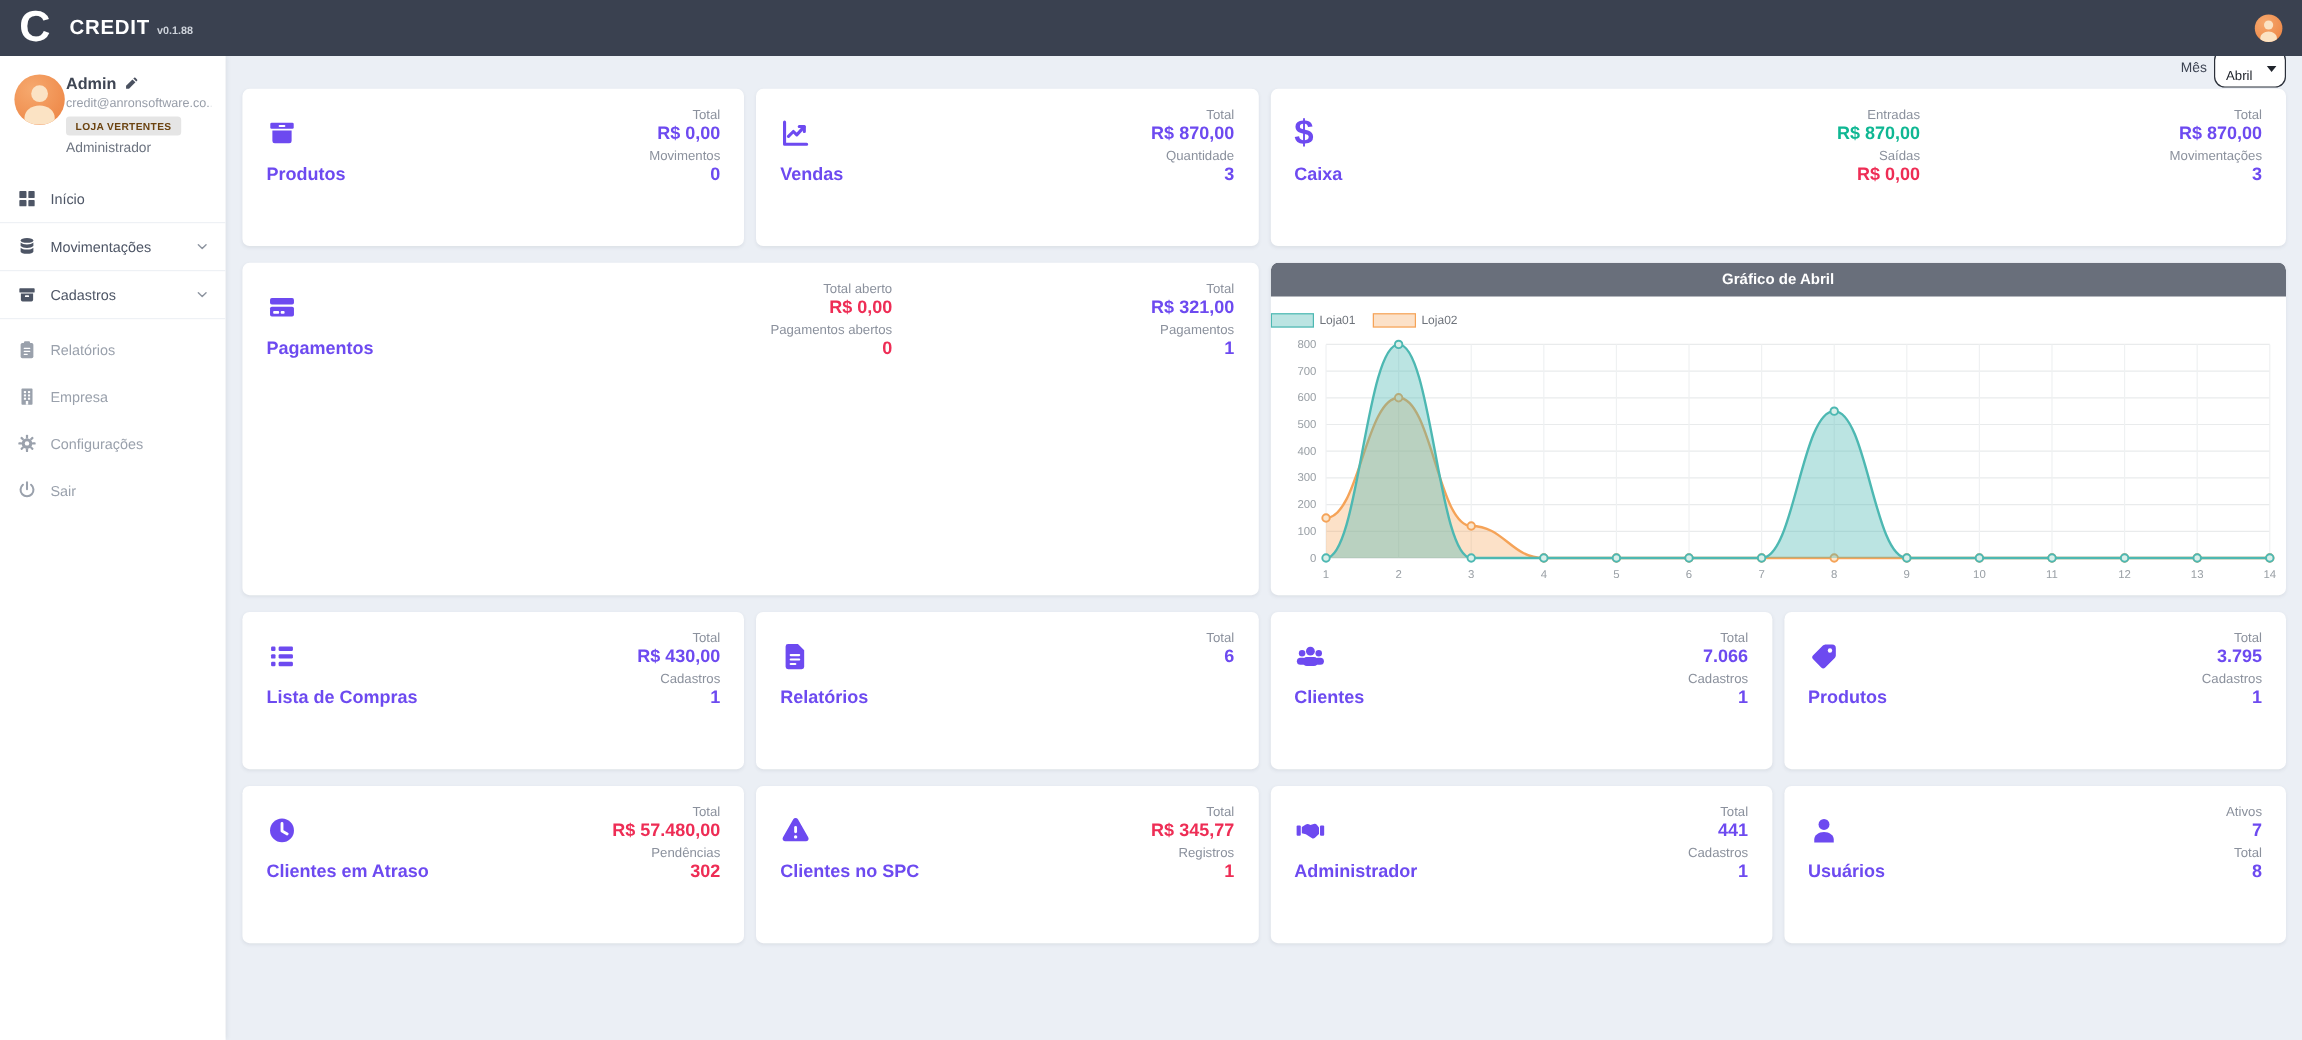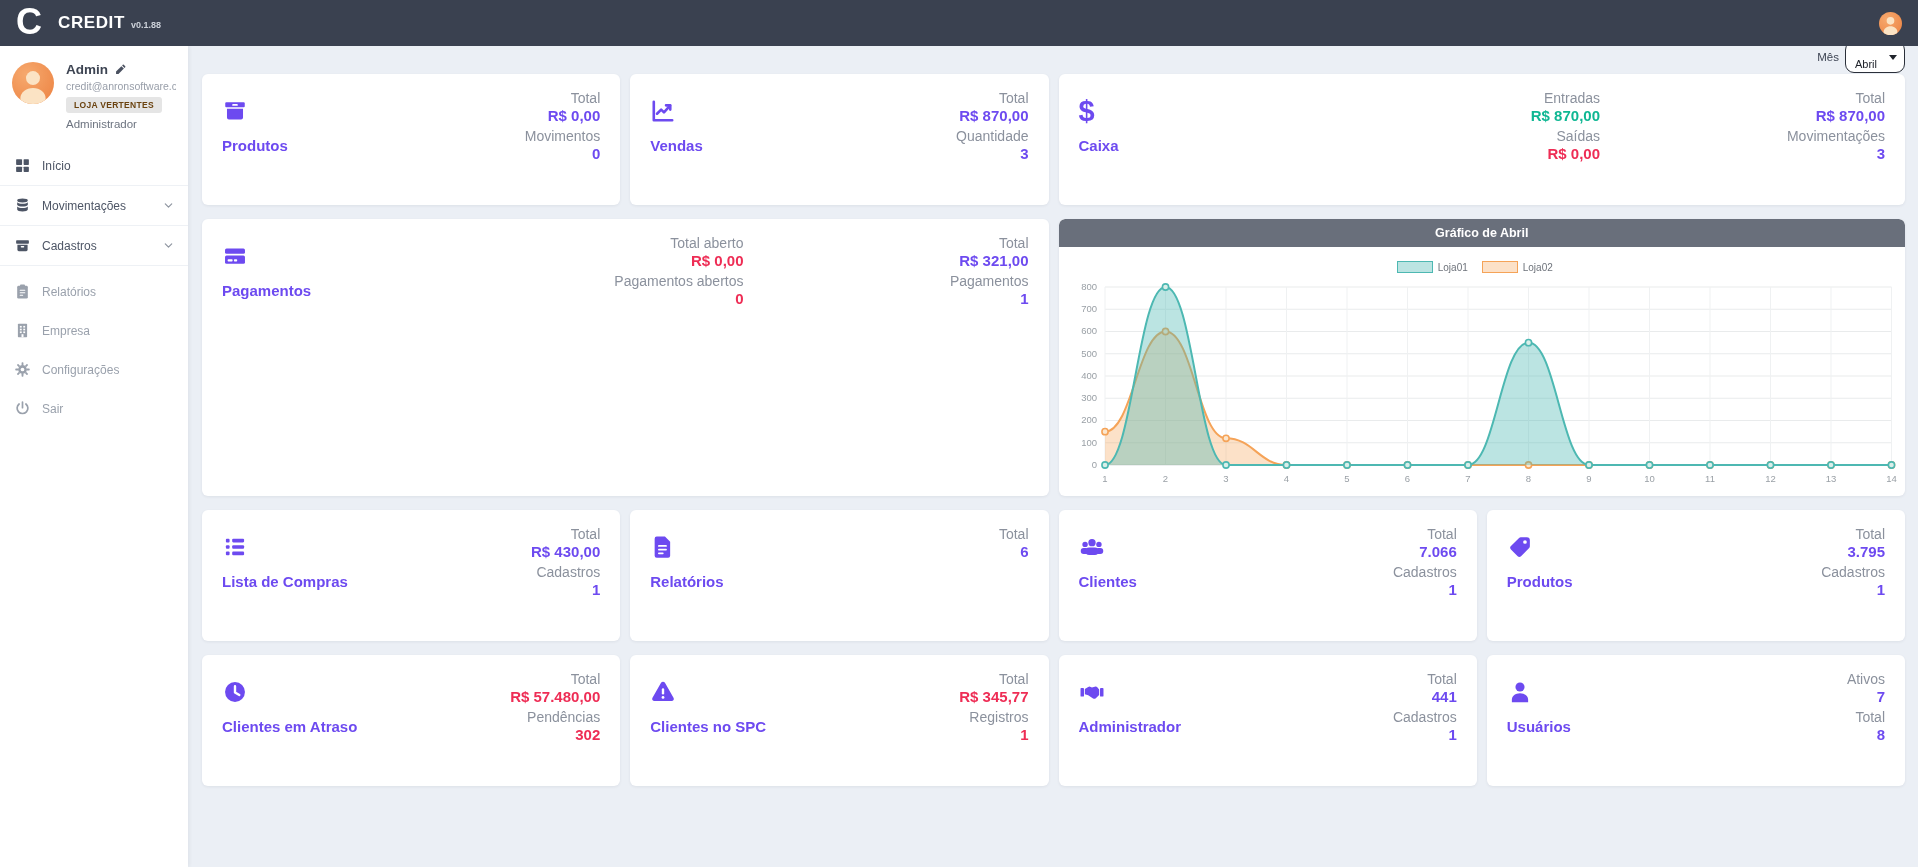--- a/index.html
+++ b/index.html
@@ -14,21 +14,21 @@
   .version{color:#cdd2da;font-size:9px;margin-left:6px;font-weight:bold}
   .topbar-avatar{margin-left:auto;width:23px;height:23px;border-radius:50%;background:radial-gradient(circle at 35% 30%,#f6a96e,#ec8140);overflow:hidden;cursor:pointer;position:relative}
   .topbar-avatar svg{width:100%;height:100%;display:block}
 
   
   .sidebar{position:fixed;top:46px;left:0;bottom:0;width:188px;background:#fff;box-shadow:1px 0 4px rgba(30,40,60,.07);z-index:10}
   .profile{padding:16px 12px 0}
   .profile-row{display:flex}
   .avatar{width:42px;height:42px;border-radius:50%;background:radial-gradient(circle at 35% 30%,#f6a96e,#ec8140);overflow:hidden;flex:none}
   .avatar svg{width:100%;height:100%;display:block}
-  .profile-info{margin-left:12px;min-width:0}
+  .profile-info{margin-left:1px;min-width:0}
   .user-name{font-size:13.5px;font-weight:bold;color:#3e4553;display:flex;align-items:center;gap:6px}
   .pencil{width:12px;height:12px;color:#4a5160;cursor:pointer}
   .pencil svg{width:12px;height:12px;display:block}
   .user-email{font-size:10.5px;color:#989ea9;margin-top:3px;white-space:nowrap;overflow:hidden}
   .badge{display:inline-block;background:#e5e5e5;color:#6b4310;font-size:8.5px;font-weight:bold;padding:3px 8px;border-radius:3px;margin-top:5px;letter-spacing:.3px}
   .user-role{font-size:11.5px;color:#6d7480;margin-top:5px}
   .menu{margin-top:16px}
   .menu-item{display:flex;align-items:center;gap:11px;padding:11px 14px;font-size:12px;color:#9aa1ac;cursor:pointer}
   .menu-item.dark{color:#4d5565}
   .mi-icon{width:17px;height:17px;flex:none}
@@ -54,27 +54,27 @@
   .card{background:#fff;border-radius:6px;box-shadow:0 1px 3px rgba(50,60,80,.08);position:relative;padding:24px 20px;height:131px}
   .card.tall{height:277px}
   .span2{grid-column:span 2}
   .card-icon{width:26px;height:26px;color:#6d4af0}
   .card-icon svg{width:26px;height:26px;display:block}
   .dollar{font-size:29px;font-weight:800;color:#6d4af0;line-height:26px}
   .card-title{margin-top:13px;font-size:15px;font-weight:600;color:#6d4af0}
   .stat-col{position:absolute;top:16px;text-align:right}
   .stat-col.far{right:20px}
   .stat-col.mid{right:305px}
-  .stat-label{font-size:14px;color:#8b919d}
+  .stat-label{font-size:11px;color:#8b919d}
   .stat-value{font-size:15px;font-weight:bold;margin-top:1px;margin-bottom:4px}
 
   
   .chart-card{padding:0;overflow:hidden}
   .chart-header{height:28px;background:#696f7b;border-radius:6px 6px 0 0;display:flex;align-items:center;justify-content:center;color:#fff;font-size:12.5px;font-weight:bold}
-  .legend{display:flex;justify-content:center;align-items:center;margin-top:14px;font-size:10px;color:#6e737b}
+  .legend{display:flex;align-items:center;margin-top:14px;font-size:10px;color:#6e737b}
   .lg-box{width:36px;height:12px;border:1.5px solid;display:inline-block;margin-right:5px}
   .lg-label{margin-right:14px}
   #sales-chart{display:block;width:100%;height:212px;margin-top:4px}
   .tick{font-size:9.5px;fill:#9aa0a6}
 </style>
 </head>
 <body>
 
 <div class="topbar">
   <span class="logo-c">C</span>

